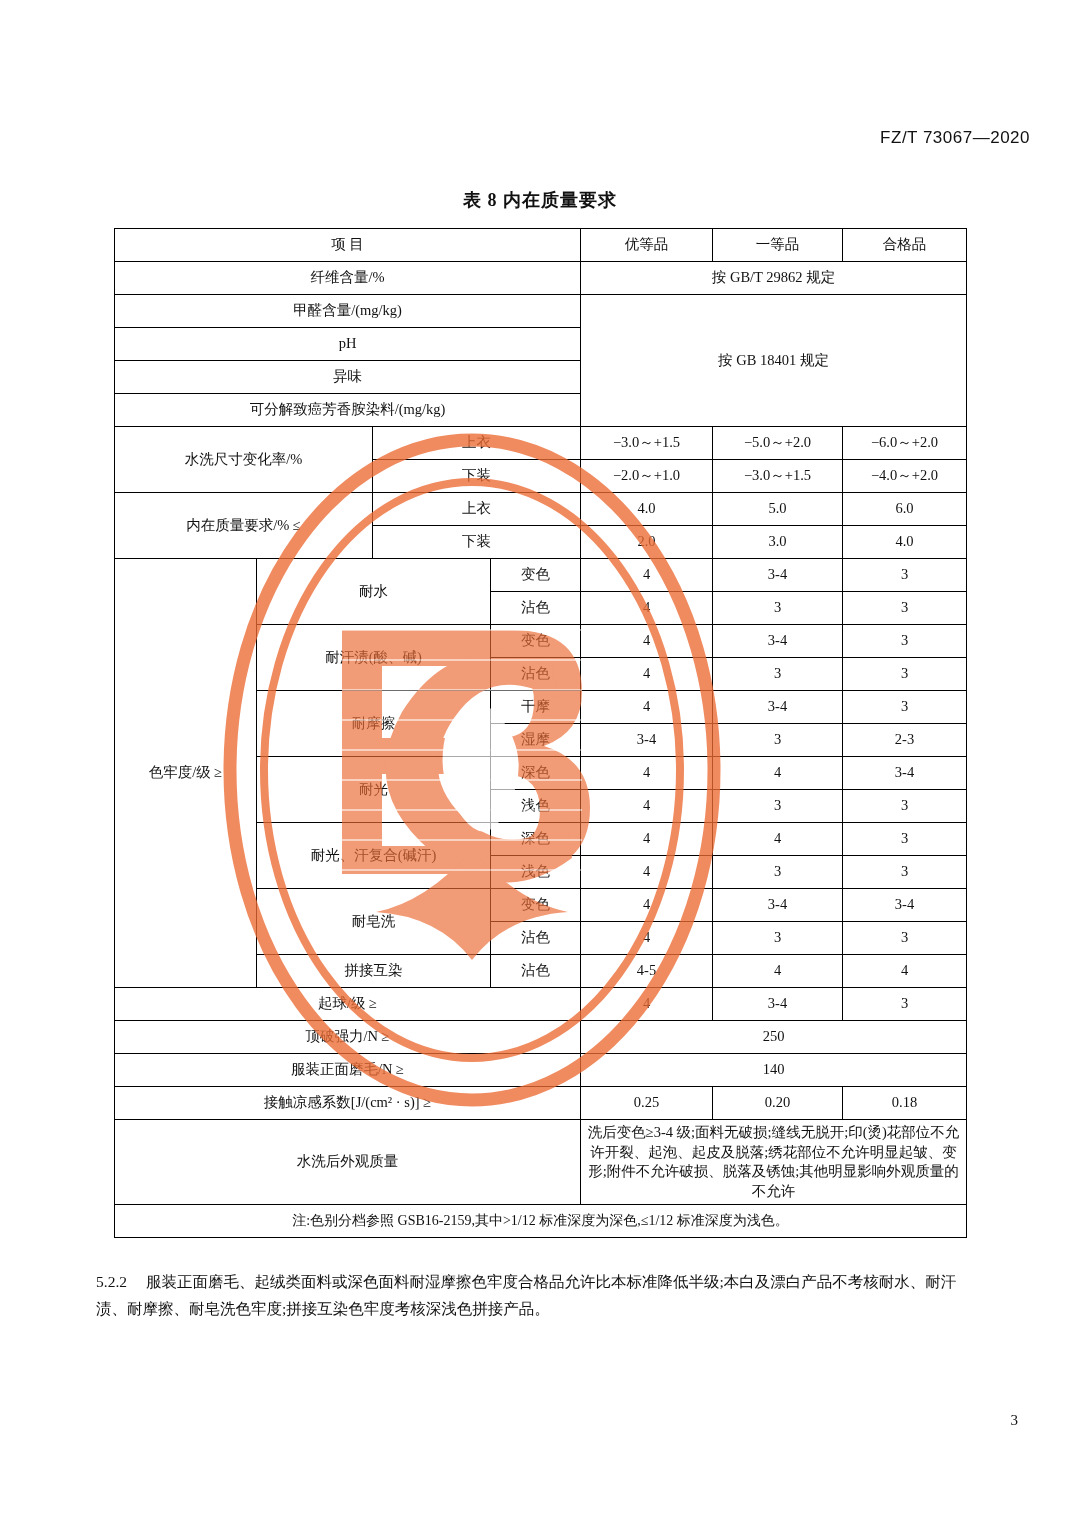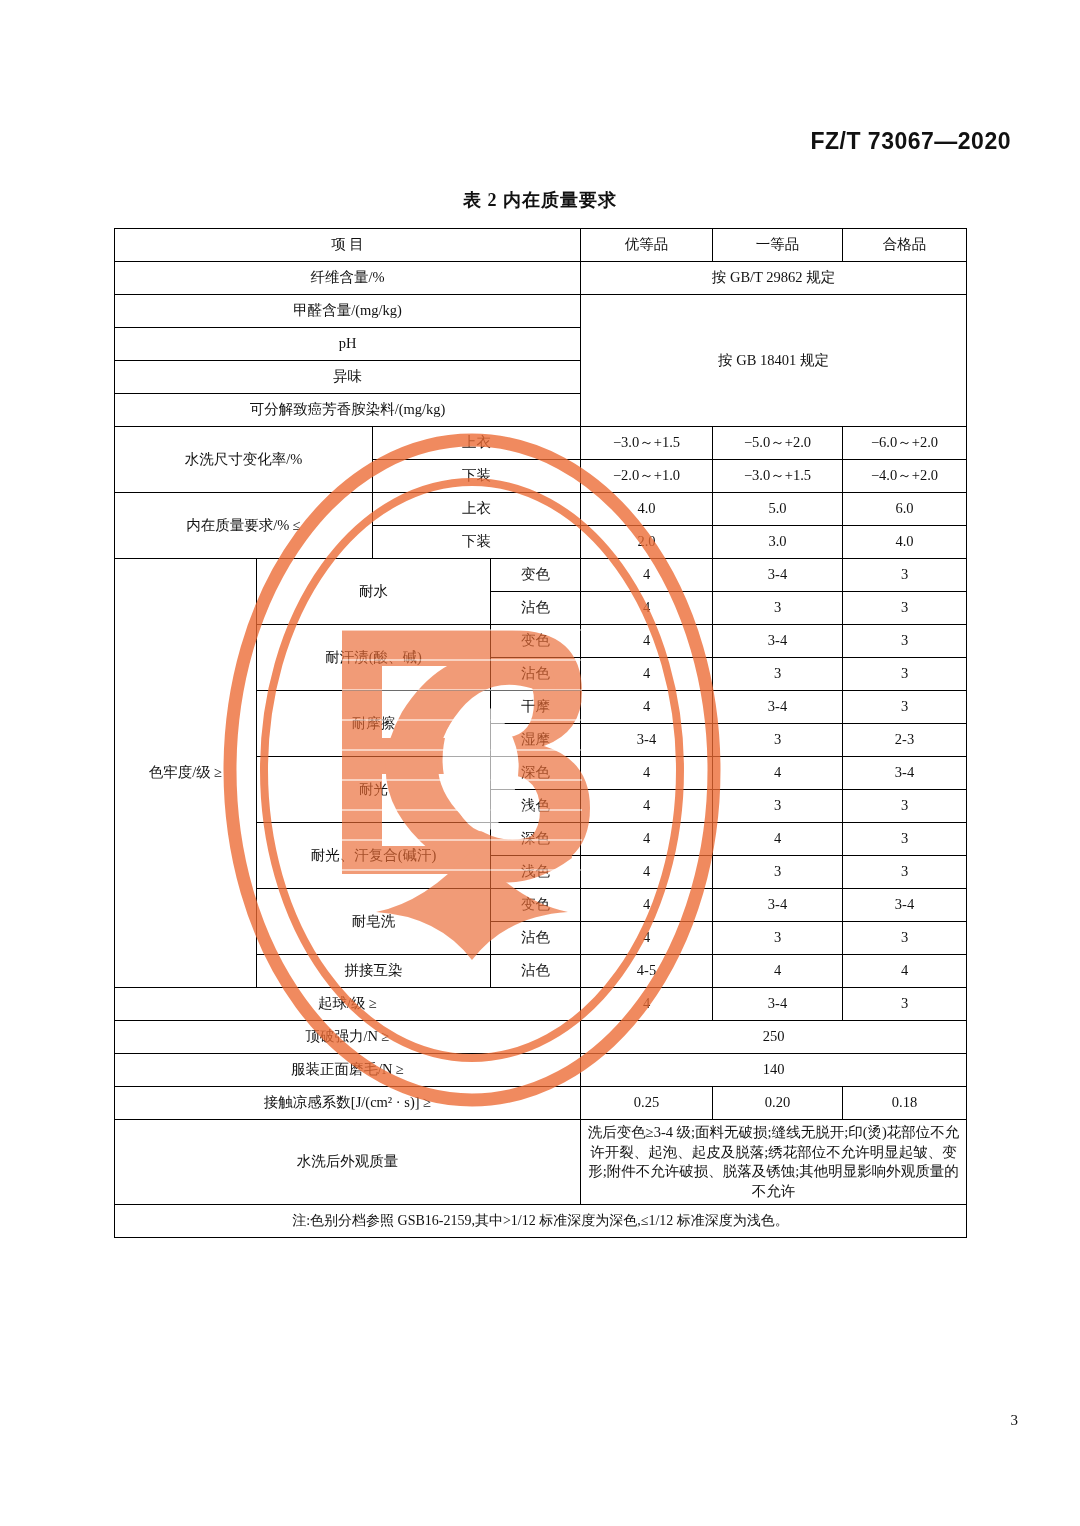--- a/index.html
+++ b/index.html
@@ -15,24 +15,24 @@
     color: #111;
     overflow: hidden;
   }
   .page {
     position: absolute;
     inset: 0;
   }
   .header-std {
     position: absolute;
     top: 128px;
-    right: 69px;
+    right: 50px;
     font-family: "Liberation Sans", sans-serif;
-    font-weight: bold;
-    font-size: 23px;
+    font-weight: normal;
+    font-size: 17px;
     letter-spacing: 0.5px;
   }
   .table-title {
     position: absolute;
     top: 188px;
     left: 0;
     width: 1080px;
     text-align: center;
     font-size: 18px;
     font-weight: bold;
@@ -104,21 +104,21 @@
     opacity: 0.78;
   }
 </style>
 </head>
 <body>
 
 <div class="page">
 
   <div class="header-std">FZ/T 73067—2020</div>
 
-  <div class="table-title">表 2  内在质量要求</div>
+  <div class="table-title">表 8  内在质量要求</div>
 
   <table class="main">
     <colgroup>
       <col style="width:142px">
       <col style="width:116px">
       <col style="width:118px">
       <col style="width:90px">
       <col style="width:132px">
       <col style="width:130px">
       <col style="width:124px">
@@ -321,17 +321,20 @@
         <path d="M225 300 q30 -52 62 0 q22 40 -6 86 q-18 30 -40 2 q-30 -40 -16 -88 z" fill="#fff"></path>
         <path d="M250 420 q-46 52 -96 62 q62 4 96 48 q34 -44 96 -48 q-50 -10 -96 -62 z" fill="#ec6a33"></path>
       </g>
       <g fill="none" stroke="#fff" stroke-width="2" opacity="0.55">
         <path d="M120 200 h240 M120 230 h240 M120 260 h240 M120 290 h240 M120 320 h240 M120 350 h240 M120 380 h240 M120 410 h240 M120 440 h240"></path>
       </g>
     </svg>
   </div>
 
   <div class="paras">
+    <p>
+      <span class="para-num">5.2.2</span><span>服装正面磨毛、起绒类面料或深色面料耐湿摩擦色牢度合格品允许比本标准降低半级;本白及漂白产品不考核耐水、耐汗渍、耐摩擦、耐皂洗色牢度;拼接互染色牢度考核深浅色拼接产品。</span>
+    </p>
   </div>
 
   <div class="page-num">3</div>
 
 </div>
 
 </body></html>

